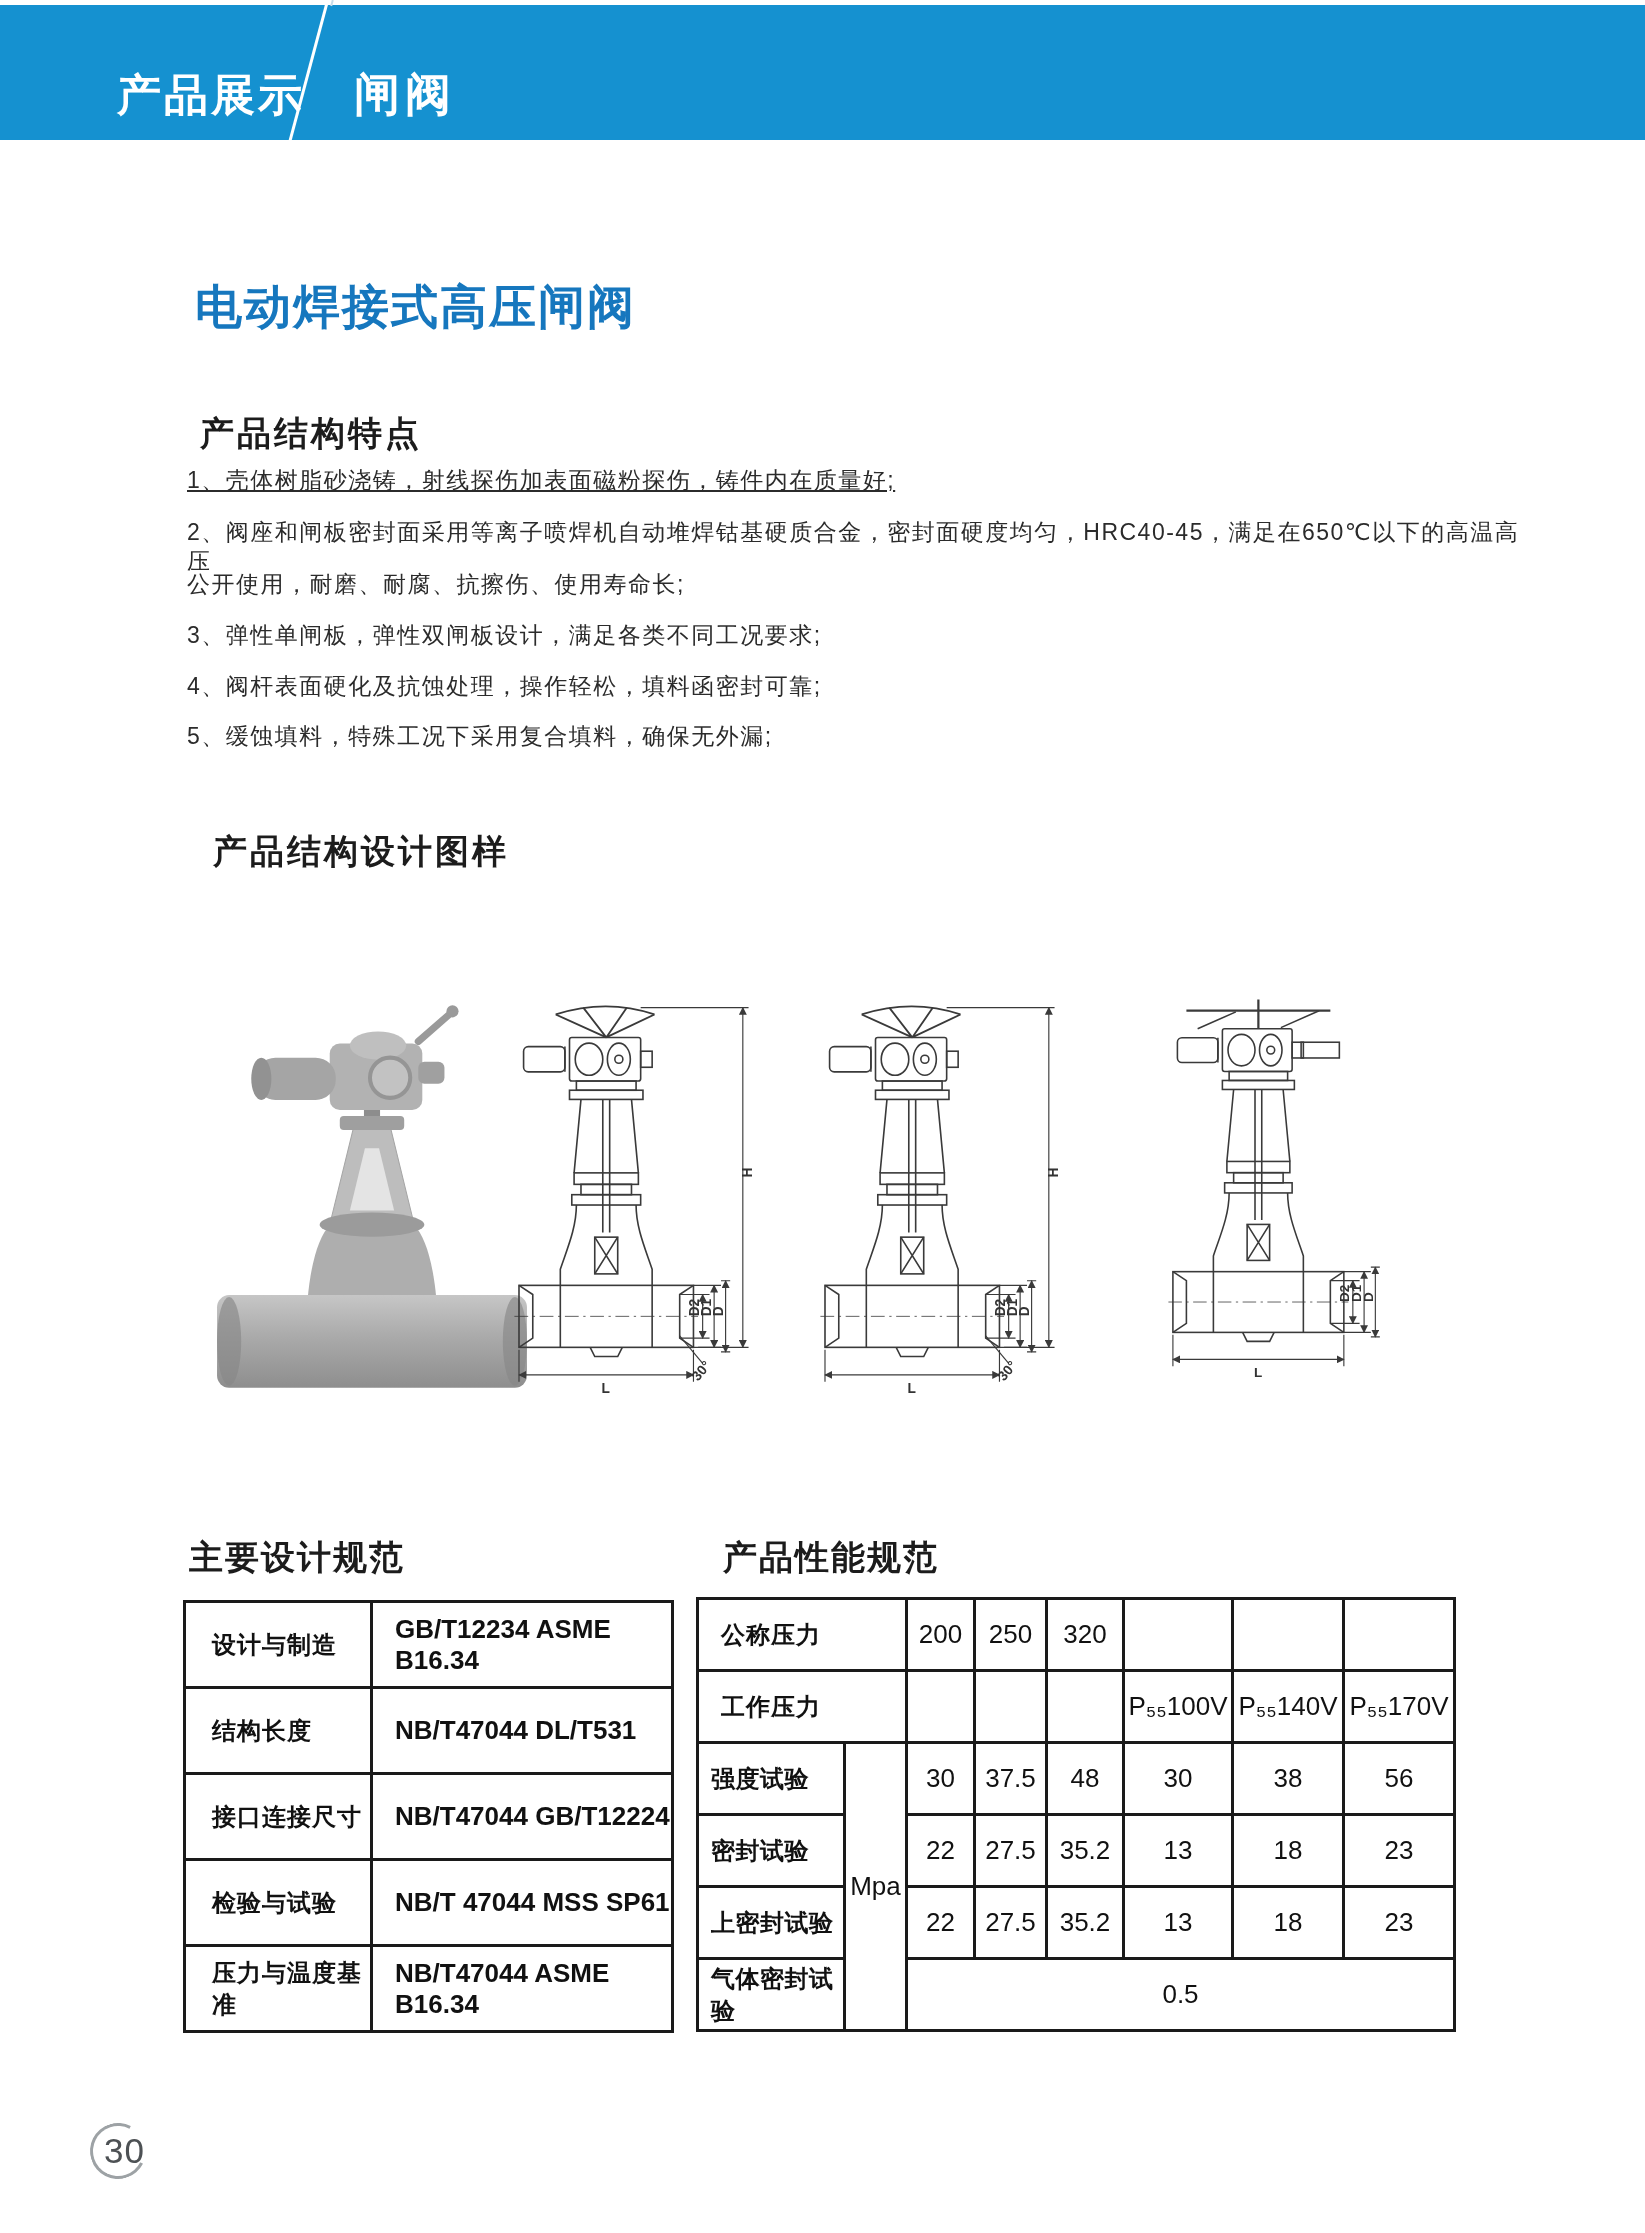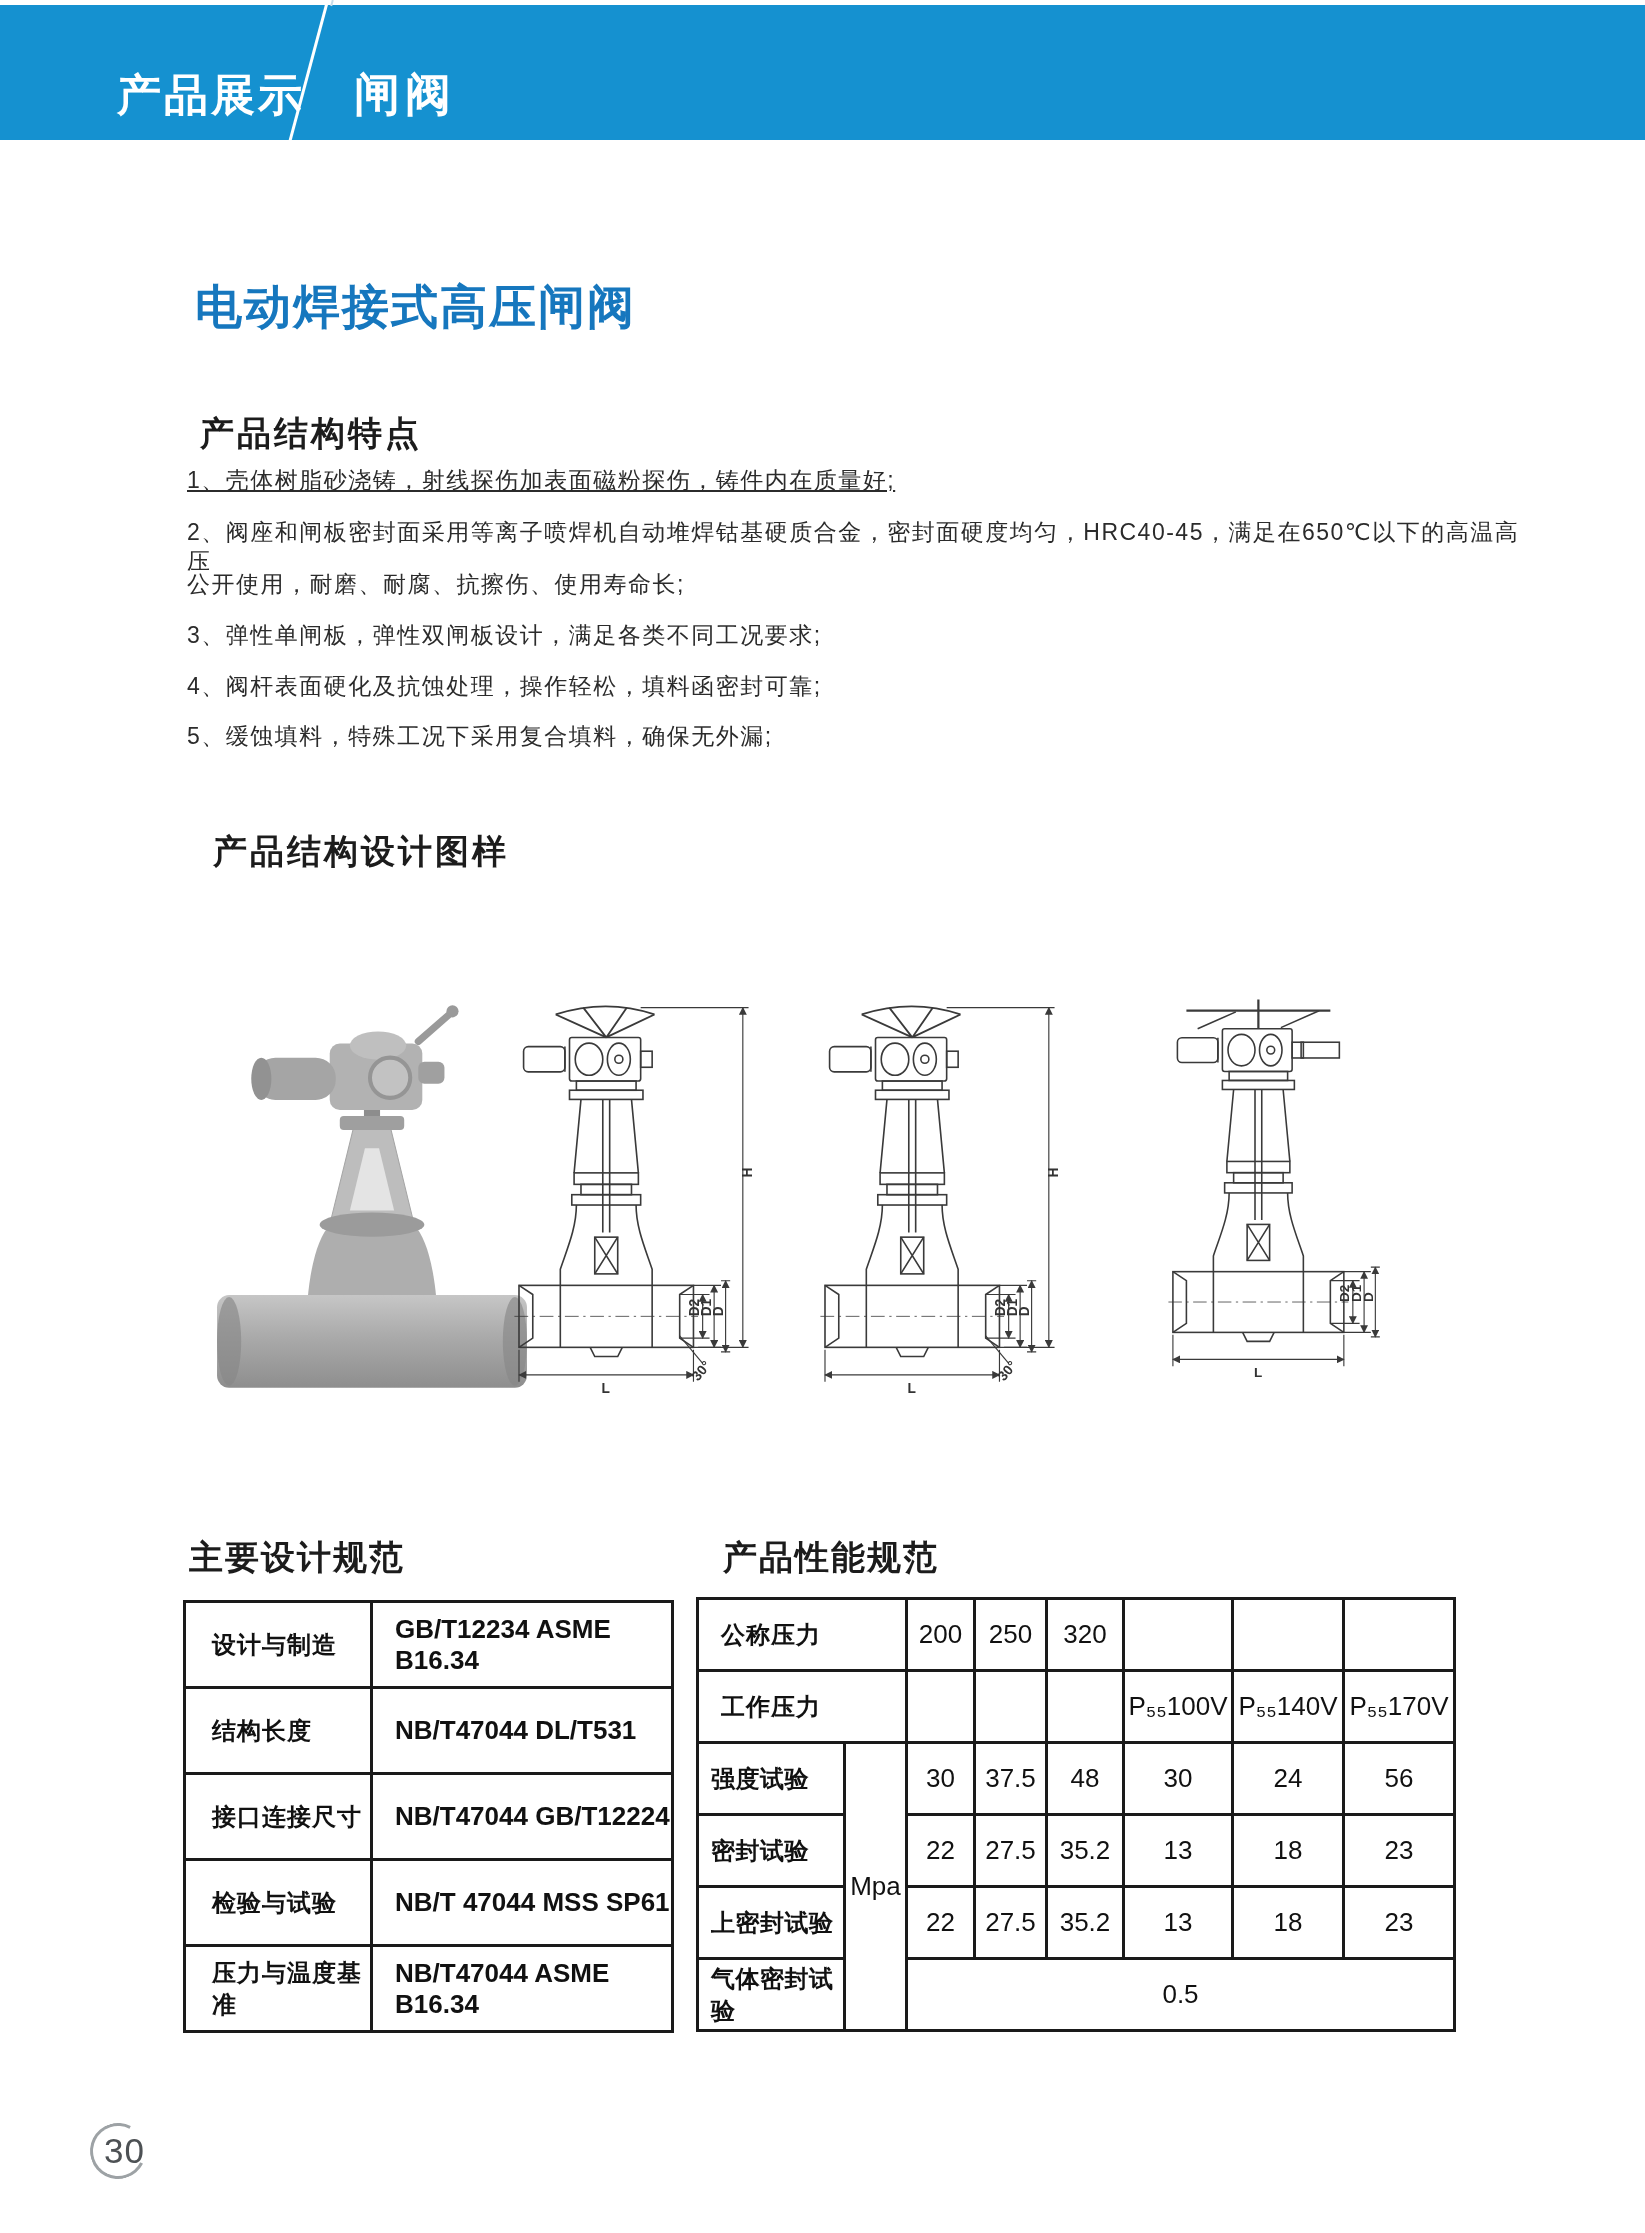--- a/index.html
+++ b/index.html
@@ -261,21 +261,21 @@
         <td>P₅₅140V</td>
         <td>P₅₅170V</td>
       </tr>
       <tr style="height:72px;">
         <td class="lab">强度试验</td>
         <td class="unit" rowspan="4">Mpa</td>
         <td>30</td>
         <td>37.5</td>
         <td>48</td>
         <td>30</td>
-        <td>24</td>
+        <td>38</td>
         <td>56</td>
       </tr>
       <tr style="height:72px;">
         <td class="lab">密封试验</td>
         <td>22</td>
         <td>27.5</td>
         <td>35.2</td>
         <td>13</td>
         <td>18</td>
         <td>23</td>

